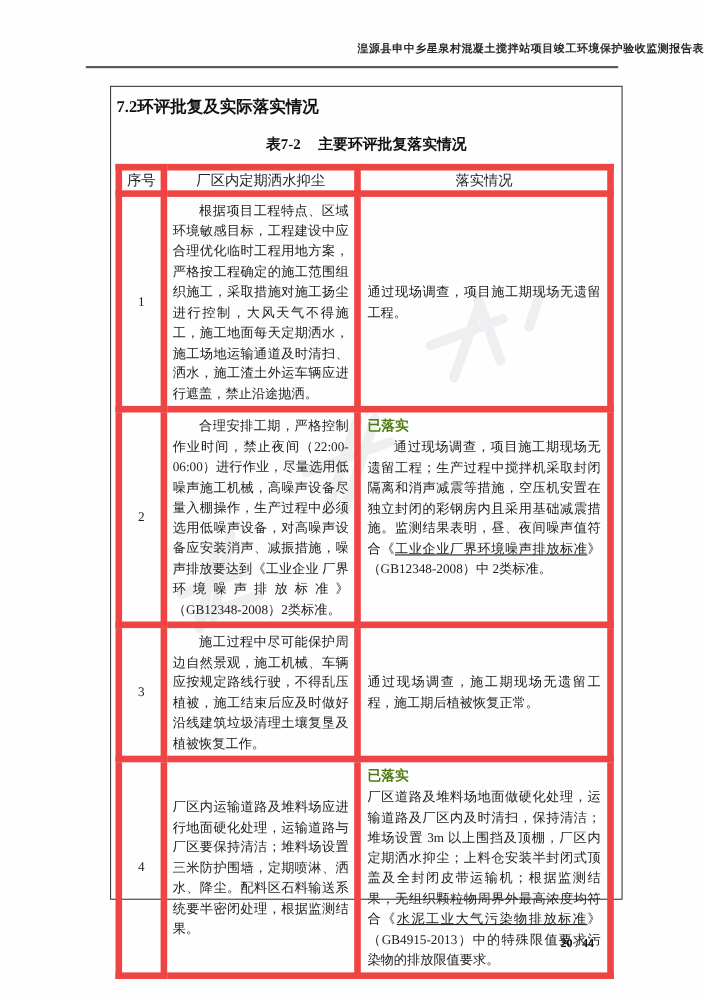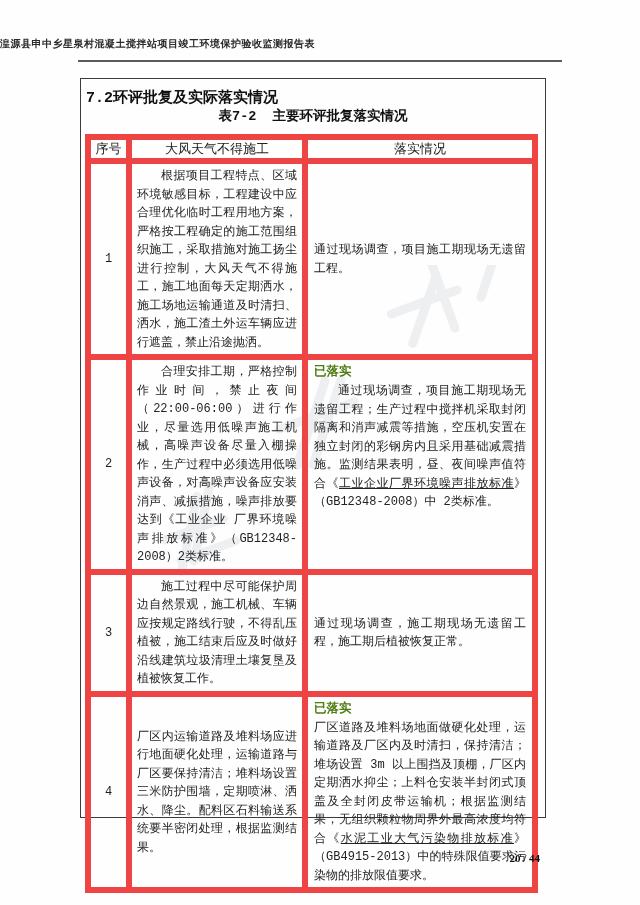--- a/index.html
+++ b/index.html
@@ -12,48 +12,48 @@
   }
   .page {
     position: relative;
     width: 640px; height: 905px;
     background: #fefefe;
     overflow: hidden;
   }
   .doc-header {
     position: absolute; top: 37px; left: 0;
     width: 100%;
-    text-align: left;
+    text-align: right;
     font-size: 10px; font-weight: bold;
     color: #2a2a2a;
     letter-spacing: 0.5px;
   }
   .header-rule {
     position: absolute; top: 60px; left: 78px;
     width: 484px; height: 0;
     border-top: 2px solid #5a5a5a;
   }
   .watermark {
     position: absolute; left: 85px; top: 265px;
     opacity: 0.45;
     pointer-events: none;
   }
   .outer-box {
-    position: absolute; left: 80px; top: 78px;
+    position: absolute; left: 100px; top: 78px;
     width: 466px; height: 740px;
     border: 1.4px solid #3c3c3c;
-    font-family: Liberation Mono, monospace;
   }
   .section-heading {
     margin: 9px 0 0 5px;
     font-size: 15px;
     font-weight: bold;
     color: #111;
   }
   .table-caption {
+    margin-top: 15px;
     text-align: center;
     font-size: 13.5px;
     font-weight: bold;
     color: #111;
   }
   .caption-label { margin-right: 16px; }
   table.review-table {
     border-collapse: collapse;
     table-layout: fixed;
     margin: 9px 0 0 4px;
@@ -143,21 +143,21 @@
 
     <table class="review-table">
       <colgroup>
           <col class="c-no">
           <col class="c-req">
           <col class="c-impl">
         </colgroup>
       <tbody>
           <tr>
         <th>序号</th>
-        <th>大风天气不得施工</th>
+        <th>厂区内定期洒水抑尘</th>
         <th>落实情况</th>
       </tr>
 
       <tr class="r1">
         <td class="no-cell">1</td>
         <td class="req-cell">
           <p class="cell-p indent">根据项目工程特点、区域环境敏感目标，工程建设中应合理优化临时工程用地方案，严格按工程确定的施工范围组织施工，采取措施对施工扬尘进行控制，大风天气不得施工，施工地面每天定期洒水，施工场地运输通道及时清扫、洒水，施工渣土外运车辆应进行遮盖，禁止沿途抛洒。</p>
         </td>
         <td class="impl-cell v-mid">
           <p class="cell-p">通过现场调查，项目施工期现场无遗留工程。</p>

